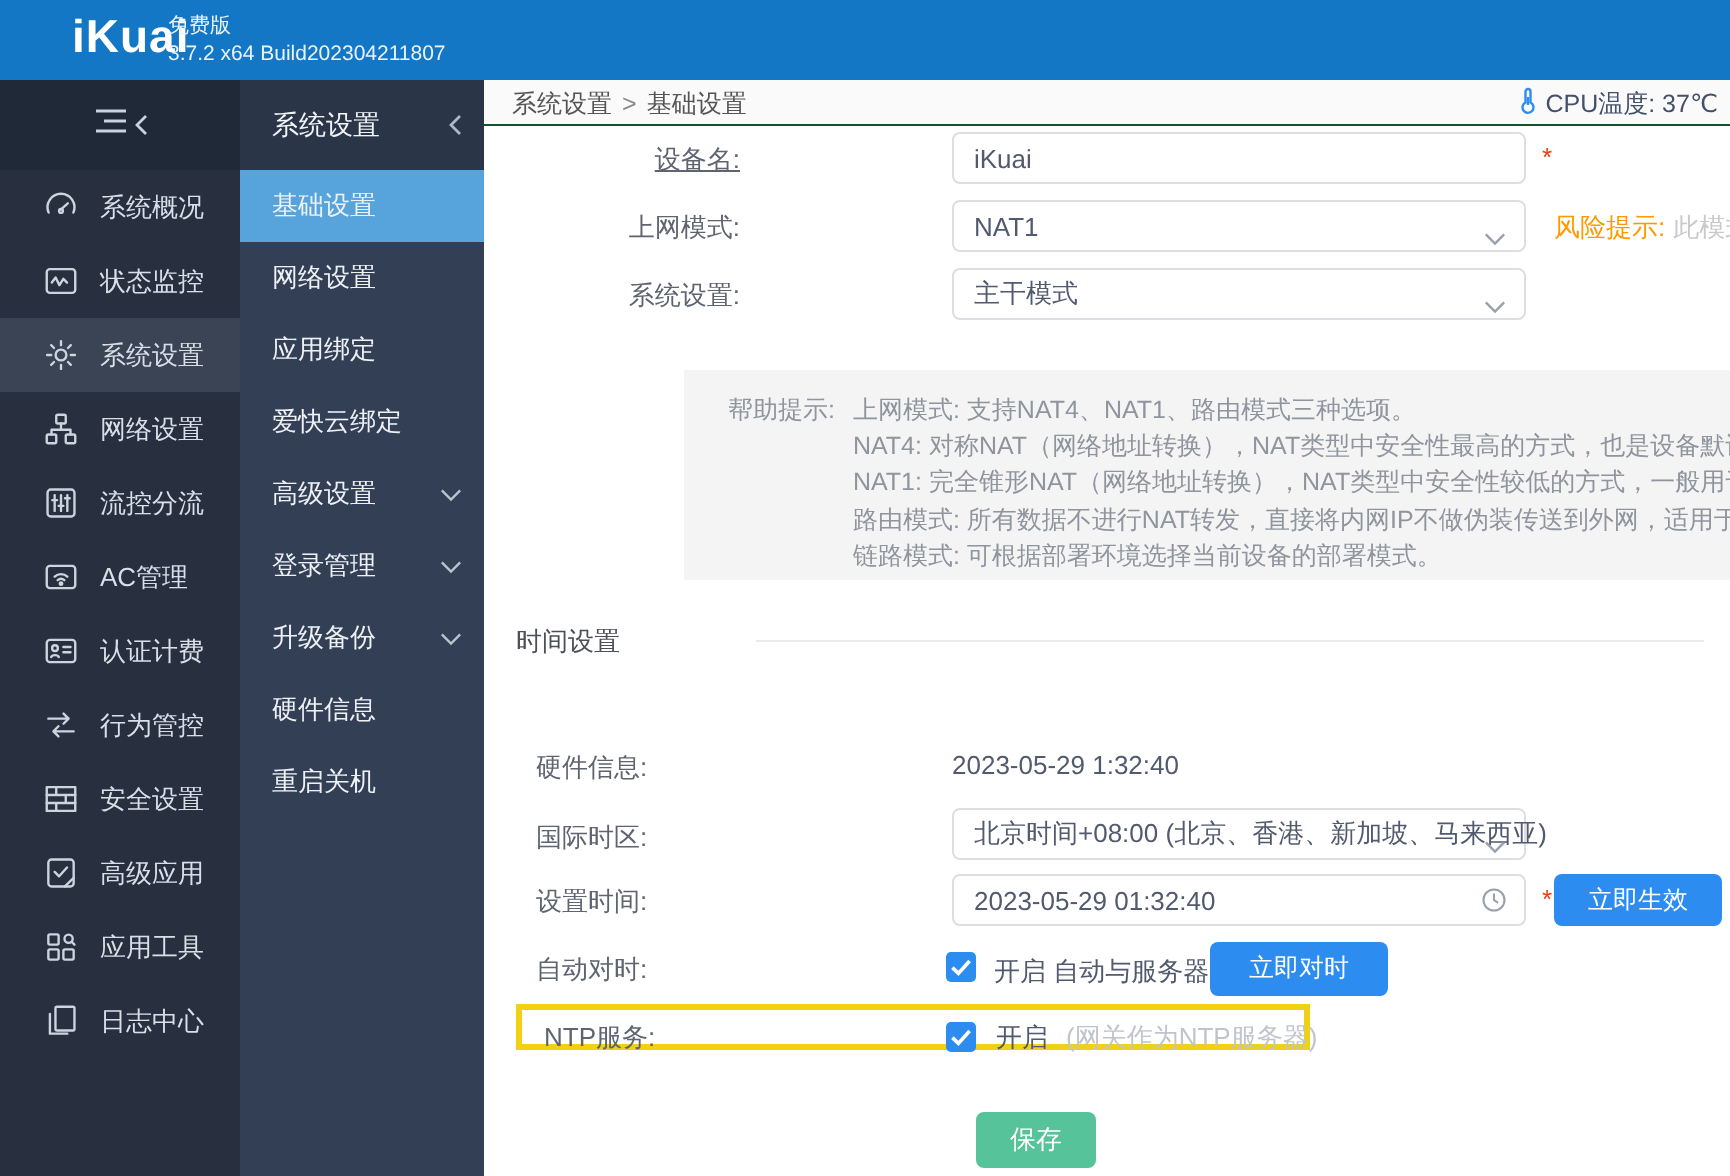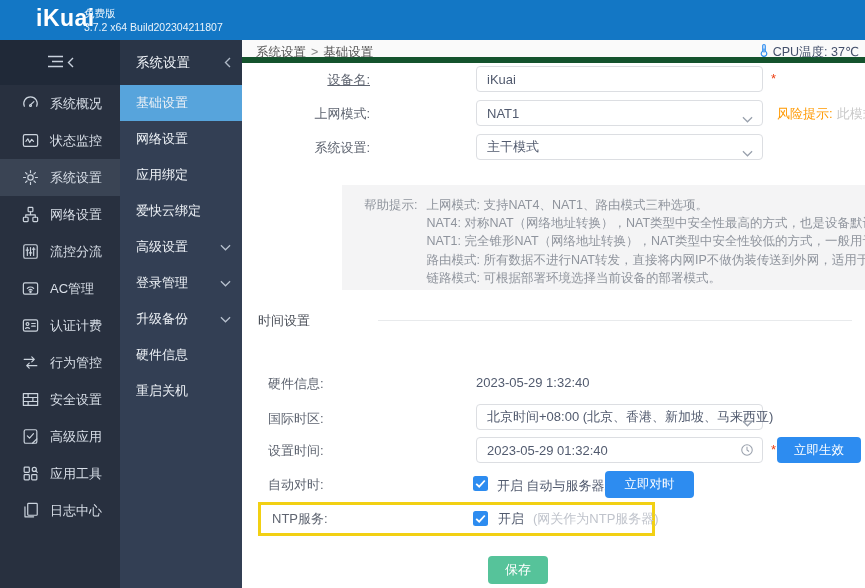--- a/index.html
+++ b/index.html
@@ -24,21 +24,21 @@
   #submenu { position:absolute; left:120px; top:40px; width:122px; height:548px; background:#333f54; }
   #submenuhead { height:45px; background:#2a3547; color:#f1f5f9; font-size:13.5px; display:flex; align-items:center; justify-content:space-between; padding:0 11px 0 16px; }
   .subitem { height:36px; display:flex; align-items:center; justify-content:space-between; padding:0 11px 0 16px; color:#edf1f6; font-size:13px; cursor:pointer; }
   .subitem.active { background:#57a4dc; }
   .subitem.highlight { background:#6f7e93; }
   .chev-d { width:11px; height:7px; color:#b9c2cf; }
   .chev-d svg, .chev-l svg { display:block; }
 
   
   #main { position:absolute; left:242px; top:40px; width:623px; height:548px; background:#fff; overflow:hidden; font-size:13px; color:#515a6e; }
-  #crumbbar { position:absolute; left:0; top:0; width:623px; height:23px; background:#fafafa; border-bottom:6px solid #14532d; }
+  #crumbbar { position:absolute; left:0; top:0; width:623px; height:23px; background:#fafafa; border-bottom:1px solid #14532d; }
   #crumb { position:absolute; left:14px; top:4px; font-size:12.5px; color:#555; }
   #crumb .sep { margin:0 5px; color:#888; }
   #cpu { position:absolute; right:6px; top:3px; display:flex; align-items:center; gap:3px; font-size:12.5px; color:#44506b; }
 
   .flabel  { position:absolute; left:8px; width:120px; text-align:right; color:#5e6470; }
   .flabel2 { position:absolute; left:26px; color:#5e6470; }
   .ctl { position:absolute; left:234px; width:287px; height:26px; border:1px solid #dcdee2; border-radius:4px; background:#fff; font-size:13px; color:#515a6e; font-family:inherit; }
   input.ctl { padding:0 10px; outline:none; }
   .selbox { display:flex; align-items:center; padding:0 24px 0 10px; cursor:pointer; }
   .selbox .chev { position:absolute; right:9px; top:10px; width:11px; height:7px; color:#98a0ac; }
@@ -67,21 +67,21 @@
   #settime-req { top:402px; }
   .btn-blue { position:absolute; background:#2d8cf0; color:#fff; border:none; border-radius:4px; font-size:12.5px; font-family:Liberation Serif, serif; cursor:pointer; }
   #apply-btn { left:535px; top:397px; width:84px; height:26px; }
   #row-autosync-label { top:436px; }
   .cb { position:absolute; width:15px; height:15px; background:#2d8cf0; border-radius:2.5px; color:#fff; }
   .cb svg { display:block; width:15px; height:15px; }
   #autosync-cb { left:231px; top:436px; }
   #autosync-text { position:absolute; left:255px; top:437px; }
   #sync-btn { left:363px; top:431px; width:89px; height:27px; }
 
-  #ntpbox { position:absolute; left:16px; top:462px; width:397px; height:34px; border:3px solid #f2d013; }
+  #ntpbox { position:absolute; left:16px; top:462px; width:397px; height:23px; border:3px solid #f2d013; }
   #ntp-label { position:absolute; left:11px; top:5px; color:#5e6470; }
   #ntp-cb { left:212px; top:6px; }
   #ntp-text { position:absolute; left:237px; top:5px; }
   #ntp-hint { position:absolute; left:272px; top:5px; color:#c0c4cc; white-space:nowrap; }
 
   #save-btn { position:absolute; left:246px; top:516px; width:60px; height:28px; background:#56c39a; color:#fff; border:none; border-radius:4px; font-size:13px; font-family:inherit; cursor:pointer; }
 </style>
 </head>
 <body>
 

